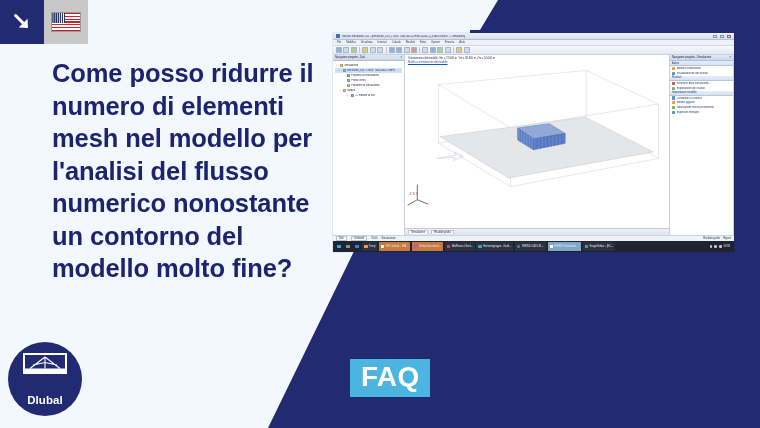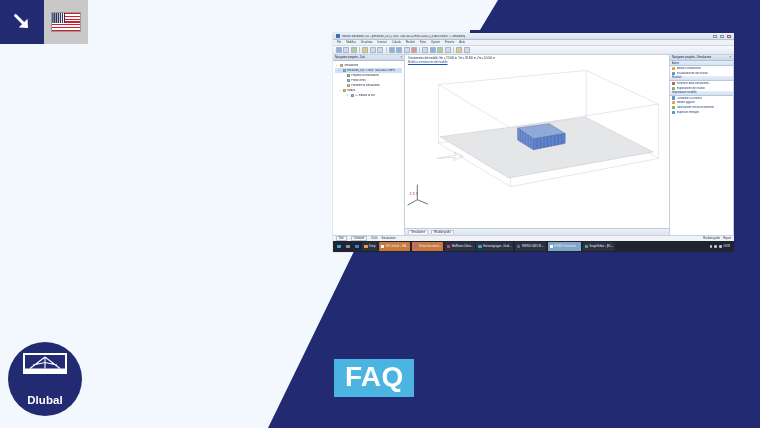--- a/index.html
+++ b/index.html
@@ -84,21 +84,21 @@
     color: #ffffff;
     font-size: 11.5px;
     font-weight: 700;
     letter-spacing: 0.1px;
     line-height: 12px;
   }
 
   
   #faq-row {
     position: absolute;
-    left: 326px; top: 359px;
+    left: 342px; top: 359px;
     z-index: 6;
     display: flex; align-items: center; gap: 13px; padding-left: 8px;
   }
   #faq-badge {
     background: #4bb4e0;
     color: #ffffff;
     font-size: 28px; font-weight: 700;
     padding: 3px 11px 5px 11px;
     line-height: 30px;
     letter-spacing: 0.3px;
@@ -263,20 +263,21 @@
             <i></i>
             <i></i>
             <i></i>
             <i></i>
         </span>
         <span class="flag-canton"></span>
       </span>
     </div>
   </div>
 
+  <h1 id="headline">Come posso ridurre il numero di elementi mesh nel modello per l'analisi del flusso numerico nonostante un contorno del modello molto fine?</h1>
 
   <div id="dlubal-logo">
     <svg id="dlubal-mark" viewBox="0 0 88 42">
       <rect x="2" y="2" width="84" height="38" fill="none" stroke="#ffffff" stroke-width="4"></rect>
       <path d="M44 8 L14 31 M44 8 L74 31 M44 8 L44 31 M20 24 L44 19 M68 24 L44 19" stroke="#ffffff" stroke-width="2.2" fill="none"></path>
       <rect x="2" y="31" width="84" height="9" fill="#ffffff"></rect>
     </svg>
     <div id="dlubal-word">Dlubal</div>
   </div>
 

